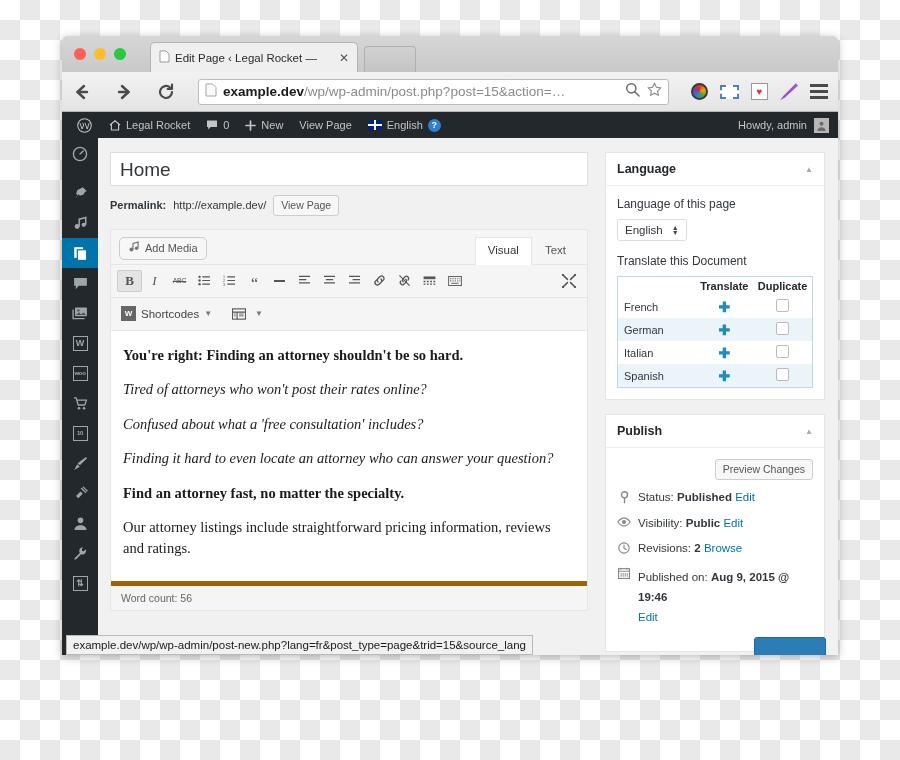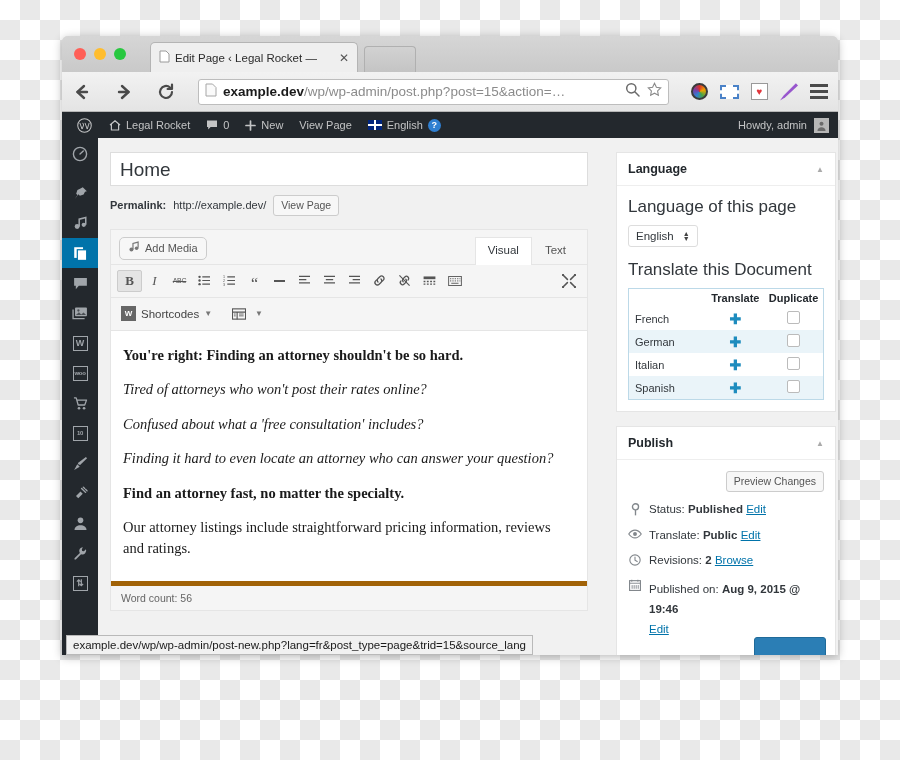--- a/index.html
+++ b/index.html
@@ -162,21 +162,21 @@
   .menu-sep { height: 9px; }
   .boxed {
     width: 15px; height: 15px; border: 1.6px solid currentColor;
     font-size: 9px; font-weight: 700;
     display: flex; align-items: center; justify-content: center;
     line-height: 1;
   }
   .boxed.tiny { font-size: 6px; letter-spacing: -0.3px; }
 
   
-  .wrap { flex: 1; display: flex; padding: 14px 12px 0 12px; gap: 28px; overflow: hidden; }
+  .wrap { flex: 1; display: flex; padding: 14px 12px 0 12px; gap: 17px; overflow: hidden; }
   .col-main { width: 478px; flex: none; }
   .col-side { width: 220px; flex: none; }
 
   
   .title-input {
     width: 100%; height: 34px;
     border: 1px solid #ddd; background: #fff;
     font-size: 19px; color: #32373c;
     padding: 0 9px; line-height: 34px;
   }
@@ -242,21 +242,21 @@
   
   .box { background: #fff; border: 1px solid #e5e5e5; margin-bottom: 14px; }
   .box-hd {
     display: flex; align-items: center; justify-content: space-between;
     padding: 9px 11px; border-bottom: 1px solid #eee;
     font-size: 12.5px; font-weight: 700; color: #23282d;
   }
   .box-hd .tri { font-size: 8px; color: #aaa; }
   .box-bd { padding: 11px; }
 
-  .lbl { font-size: 17px; color: #32373c; margin-bottom: 8px; }
+  .lbl { font-size: 12px; color: #32373c; margin-bottom: 8px; }
   .sel {
     border: 1px solid #ddd; background: #fff; border-radius: 3px;
     font-size: 11.5px; color: #32373c;
     padding: 4px 7px; display: inline-flex; align-items: center; gap: 9px;
   }
   .sel .arrows { display: flex; flex-direction: column; line-height: 5px; font-size: 7px; color: #444; }
 
   .tr-table {
     width: 100%; border-collapse: collapse;
     border: 1px solid #bcd9e8; margin-top: 4px;
@@ -270,21 +270,21 @@
   .tr-table td { padding: 4px; text-align: center; }
   .tr-table td.lang { text-align: left; padding-left: 6px; }
   .tr-table tr.alt td { background: #eaf4f9; }
   .plus { color: #1e8cbe; font-weight: 700; font-size: 14px; line-height: 1; }
   .cbx { width: 13px; height: 13px; border: 1px solid #bbb; background: #fff; display: inline-block; border-radius: 2px; }
 
   .pub-preview { display: flex; justify-content: flex-end; margin-bottom: 11px; }
   .pub-row { display: flex; align-items: flex-start; gap: 7px; font-size: 11.5px; color: #32373c; margin-bottom: 13px; }
   .pub-row .ico { width: 14px; flex: none; color: #82878c; display: flex; justify-content: center; }
   .pub-row b { font-weight: 700; }
-  .lnk { color: #0073aa; text-decoration: underline; }
+  .lnk { color: #0073aa; }
   .pub-date-wrap { line-height: 1.75; }
 
   .update-btn {
     position: absolute; right: 12px; bottom: -10px;
     width: 72px; height: 28px;
     background: #2b7eb5; border: 1px solid #1f6a99; border-radius: 3px;
   }
 
   
   .statusbar {
@@ -720,21 +720,21 @@
                 <span><span>Status:</span> <b>Published</b> <span class="lnk">Edit</span></span>
               </div>
 
               <div class="pub-row">
                 <span class="ico">
                   <svg width="14" height="10" viewBox="0 0 15 10">
                       <path d="M.8 5C3 1.8 5 .8 7.5.8S12 1.8 14.2 5C12 8.2 10 9.2 7.5 9.2S3 8.2.8 5z" fill="none" stroke="#82878c" stroke-width="1.2"></path>
                       <circle cx="7.5" cy="5" r="2.1" fill="#82878c"></circle>
                     </svg>
                 </span>
-                <span><span>Translate:</span> <b>Public</b> <span class="lnk">Edit</span></span>
+                <span><span>Visibility:</span> <b>Public</b> <span class="lnk">Edit</span></span>
               </div>
 
               <div class="pub-row">
                 <span class="ico">
                   <svg width="12" height="12" viewBox="0 0 13 13">
                       <circle cx="6.5" cy="6.5" r="5.6" fill="none" stroke="#82878c" stroke-width="1.2"></circle>
                       <path d="M6.5 3.4V6.8l2.4 1.4" stroke="#82878c" stroke-width="1.2" fill="none" stroke-linecap="round"></path>
                     </svg>
                 </span>
                 <span><span>Revisions:</span> <b>2</b> <span class="lnk">Browse</span></span>

